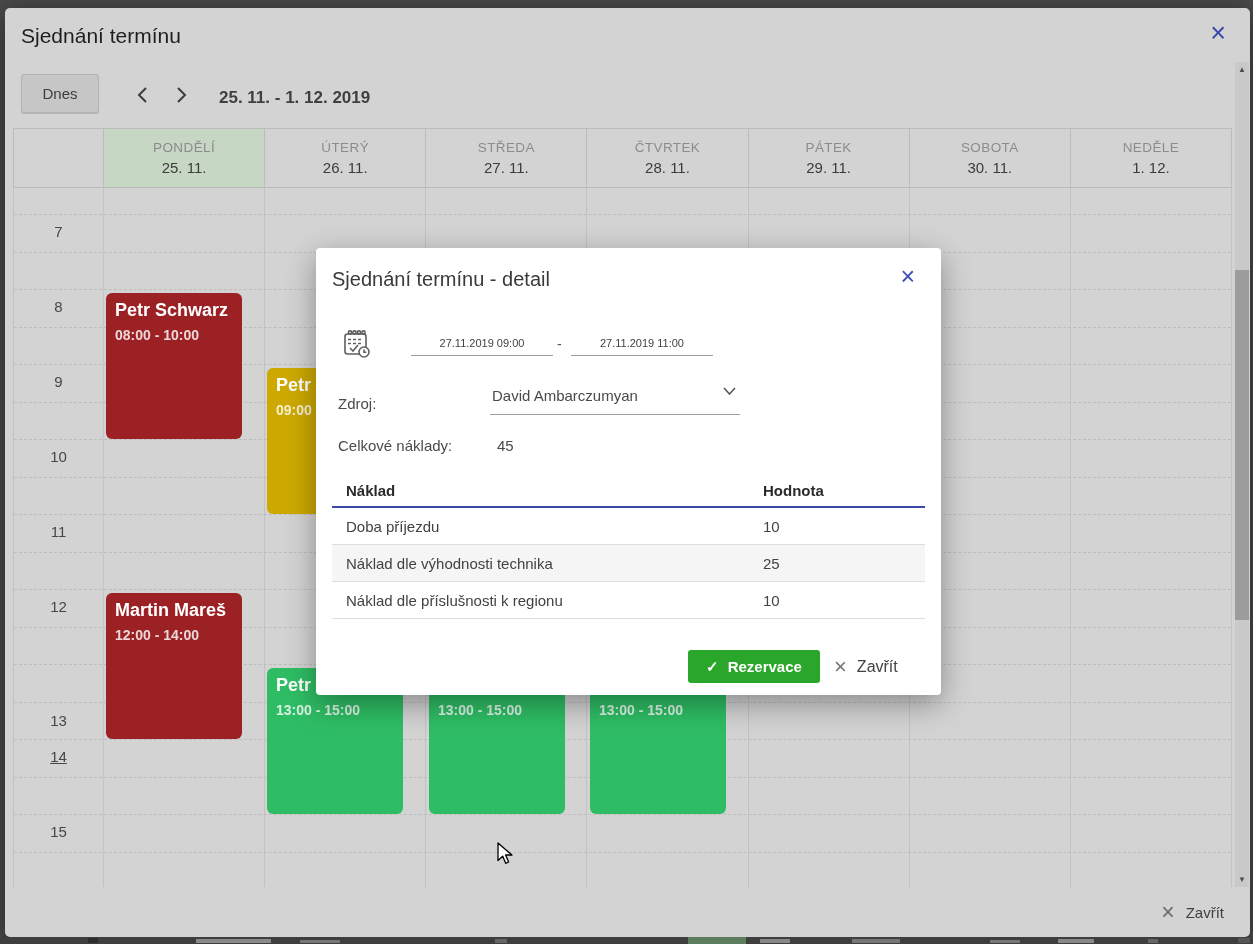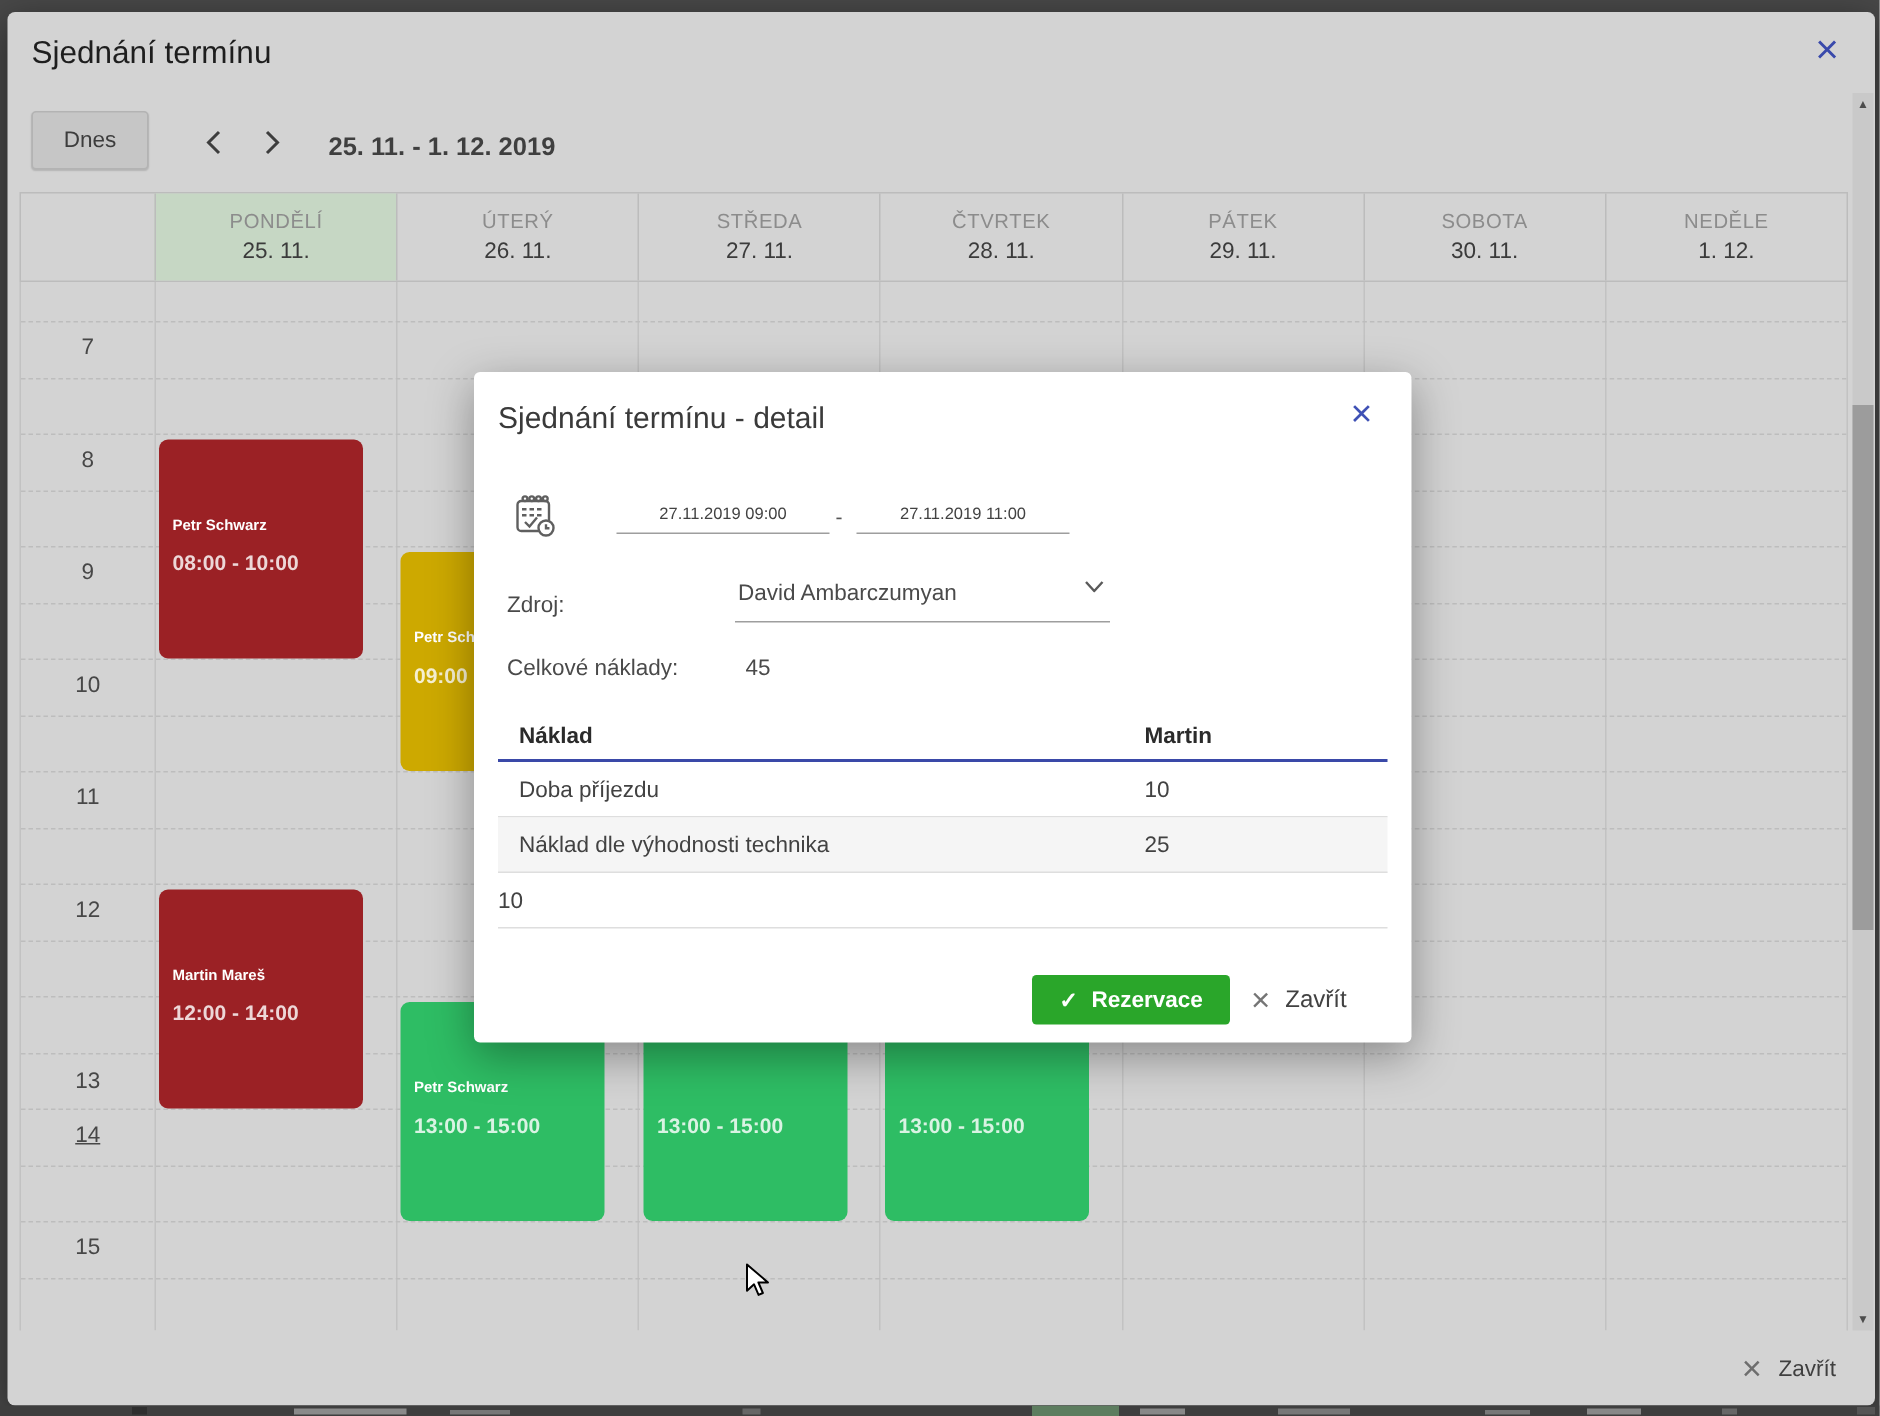--- a/index.html
+++ b/index.html
@@ -54,21 +54,21 @@
   }
   .grid-cols { position:absolute; inset:0; display:flex; }
   .g-gutter { width:89px; }
   .g-col { flex:1; border-left:1px solid #c2c2c2; }
   .hline { position:absolute; left:0; right:0; height:0; border-top:1px dashed #bdbdbd; }
   .hour-label { position:absolute; left:0; width:89px; text-align:center; font-size:15px; font-weight:500; color:#474747; }
   .event {
     position:absolute; border-radius:6px; padding:5px 9px; color:#fff;
     overflow:hidden; cursor:pointer; z-index:2;
   }
-  .event .et { font-size:10px; font-weight:700; line-height:25px; white-space:nowrap; min-height:25px;margin-top:40px; }
+  .event .et { font-size:18px; font-weight:700; line-height:25px; white-space:nowrap; min-height:25px; }
   .event .tm { font-size:14px; font-weight:700; line-height:25px; white-space:nowrap; color:rgba(255,255,255,.82); }
 
   
   .sb { position:absolute; left:1230px; top:54px; width:14px; height:825px; background:#c9c9c9; }
   .sb-btn { position:absolute; left:0; width:14px; height:15px; display:flex; align-items:center; justify-content:center; font-size:8px; color:#4c4c4c; cursor:pointer; }
   .sb-btn.up { top:0; } .sb-btn.down { bottom:0; }
   .sb-thumb { position:absolute; left:0; top:208px; width:14px; height:350px; background:#9c9c9c; cursor:pointer; }
 
   
   .footer-close {
@@ -288,31 +288,32 @@
         <polyline points="1,1 6.5,7 12,1"></polyline>
       </svg>
   </div>
 
   <div class="m-label total">Celkové náklady:</div>
   <div class="m-total-value">45</div>
 
   <div class="m-table">
     <div class="m-thead">
       <span class="m-th1">Náklad</span>
-      <span class="m-th2">Martin</span>
+      <span class="m-th2">Hodnota</span>
     </div>
     <div class="m-tr">
       <span class="m-td1">Doba příjezdu</span>
       <span class="m-td2">10</span>
     </div>
     <div class="m-tr alt">
       <span class="m-td1">Náklad dle výhodnosti technika</span>
       <span class="m-td2">25</span>
     </div>
     <div class="m-tr">
+      <span class="m-td1">Náklad dle příslušnosti k regionu</span>
       <span class="m-td2">10</span>
     </div>
   </div>
 
   <div class="btn-reserve">
     <span class="chk">✓</span>
     <span>Rezervace</span>
   </div>
   <div class="btn-mclose">
     <span class="x">×</span>

